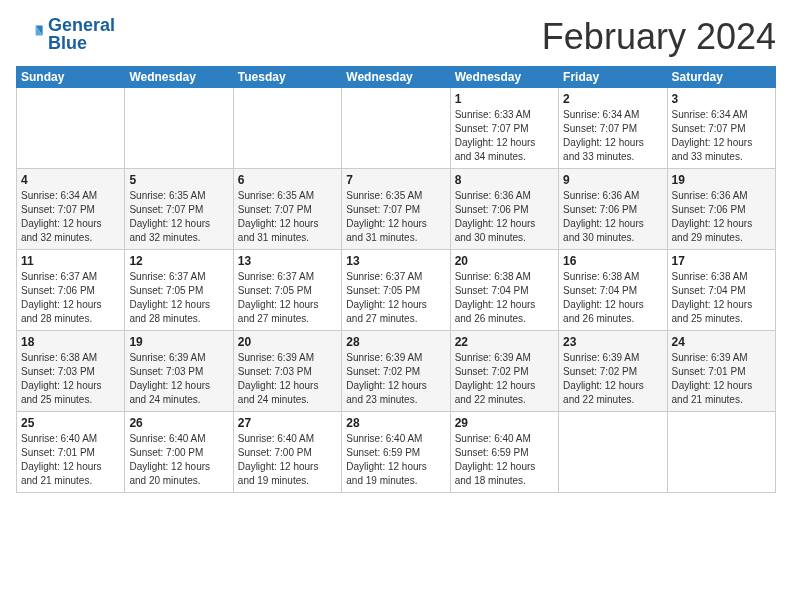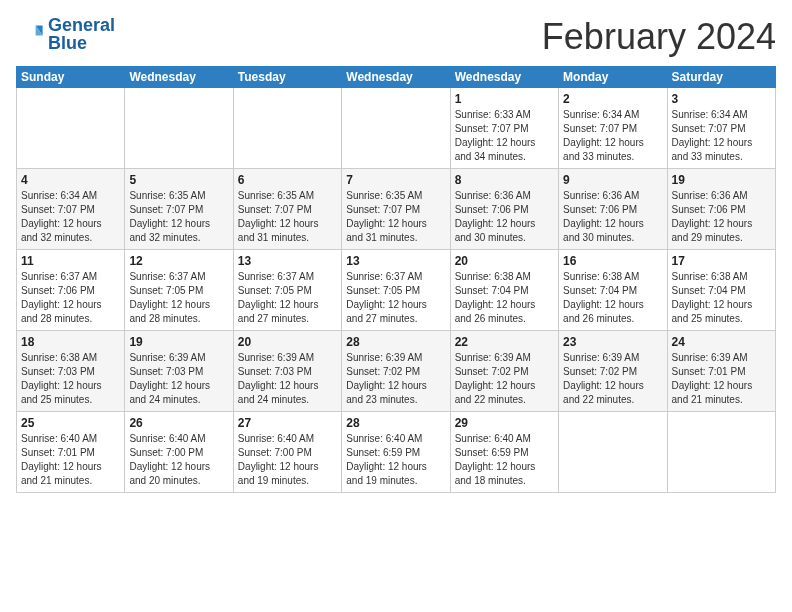--- a/index.html
+++ b/index.html
@@ -109,21 +109,21 @@
 </div>
 
 <table>
   <thead>
     <tr id="days-header">
     <th>Sunday</th>
         <th>Wednesday</th>
         <th>Tuesday</th>
         <th>Wednesday</th>
         <th>Wednesday</th>
-        <th>Monday</th>
+        <th>Friday</th>
         <th>Saturday</th>
       </tr>
   </thead>
   <tbody id="calendar-body">
   <tr>
         <td class="empty"></td>
         <td class="empty"></td>
         <td class="empty"></td>
         <td class="empty"></td>
         <td>

